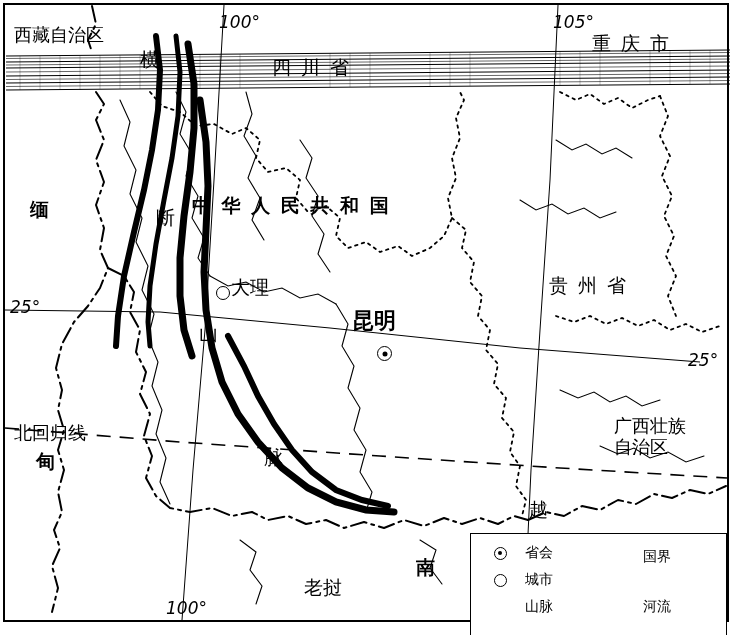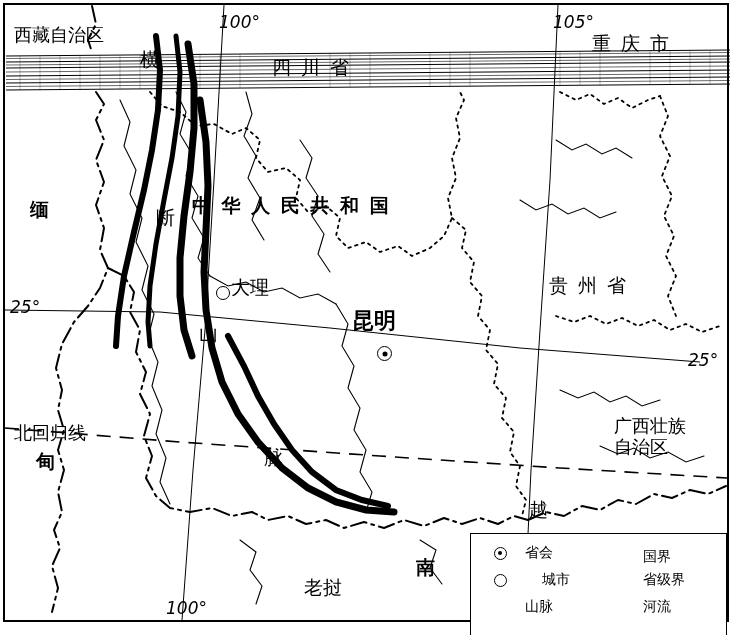--- a/index.html
+++ b/index.html
@@ -276,37 +276,33 @@
   <div class="lbl coord" style="left:688px;top:352px;">25°</div>
   <div class="lbl lbl-sm" style="left:14px;top:424px;">北回归线</div>
 
   <div id="legend">
     <div class="row" style="left:8px;top:6px;">
       <div class="sym">
           <div class="dot-cap"></div>
         </div>
       <div class="txt">省会</div>
     </div>
-    <div class="row" style="left:8px;top:33px;gap:17px;">
+    <div class="row" style="left:8px;top:33px;">
       <div class="sym">
           <div class="dot-city"></div>
         </div>
       <div class="txt">城市</div>
     </div>
     <div class="row" style="left:8px;top:60px;text-align:center;">
       <div class="sym"></div>
       <div class="txt">山脉</div>
     </div>
     <div class="row" style="left:126px;top:6px;align-items:flex-end;">
       <div class="sym"></div>
       <div class="txt">国界</div>
     </div>
-    <div class="row" style="left:126px;top:33px;">
-      <div class="sym"></div>
-      <div class="txt">省级界</div>
-    </div>
     <div class="row" style="left:126px;top:60px;">
       <div class="sym"></div>
       <div class="txt">河流</div>
     </div>
   </div>
 
 </div>
 
 </body></html>

